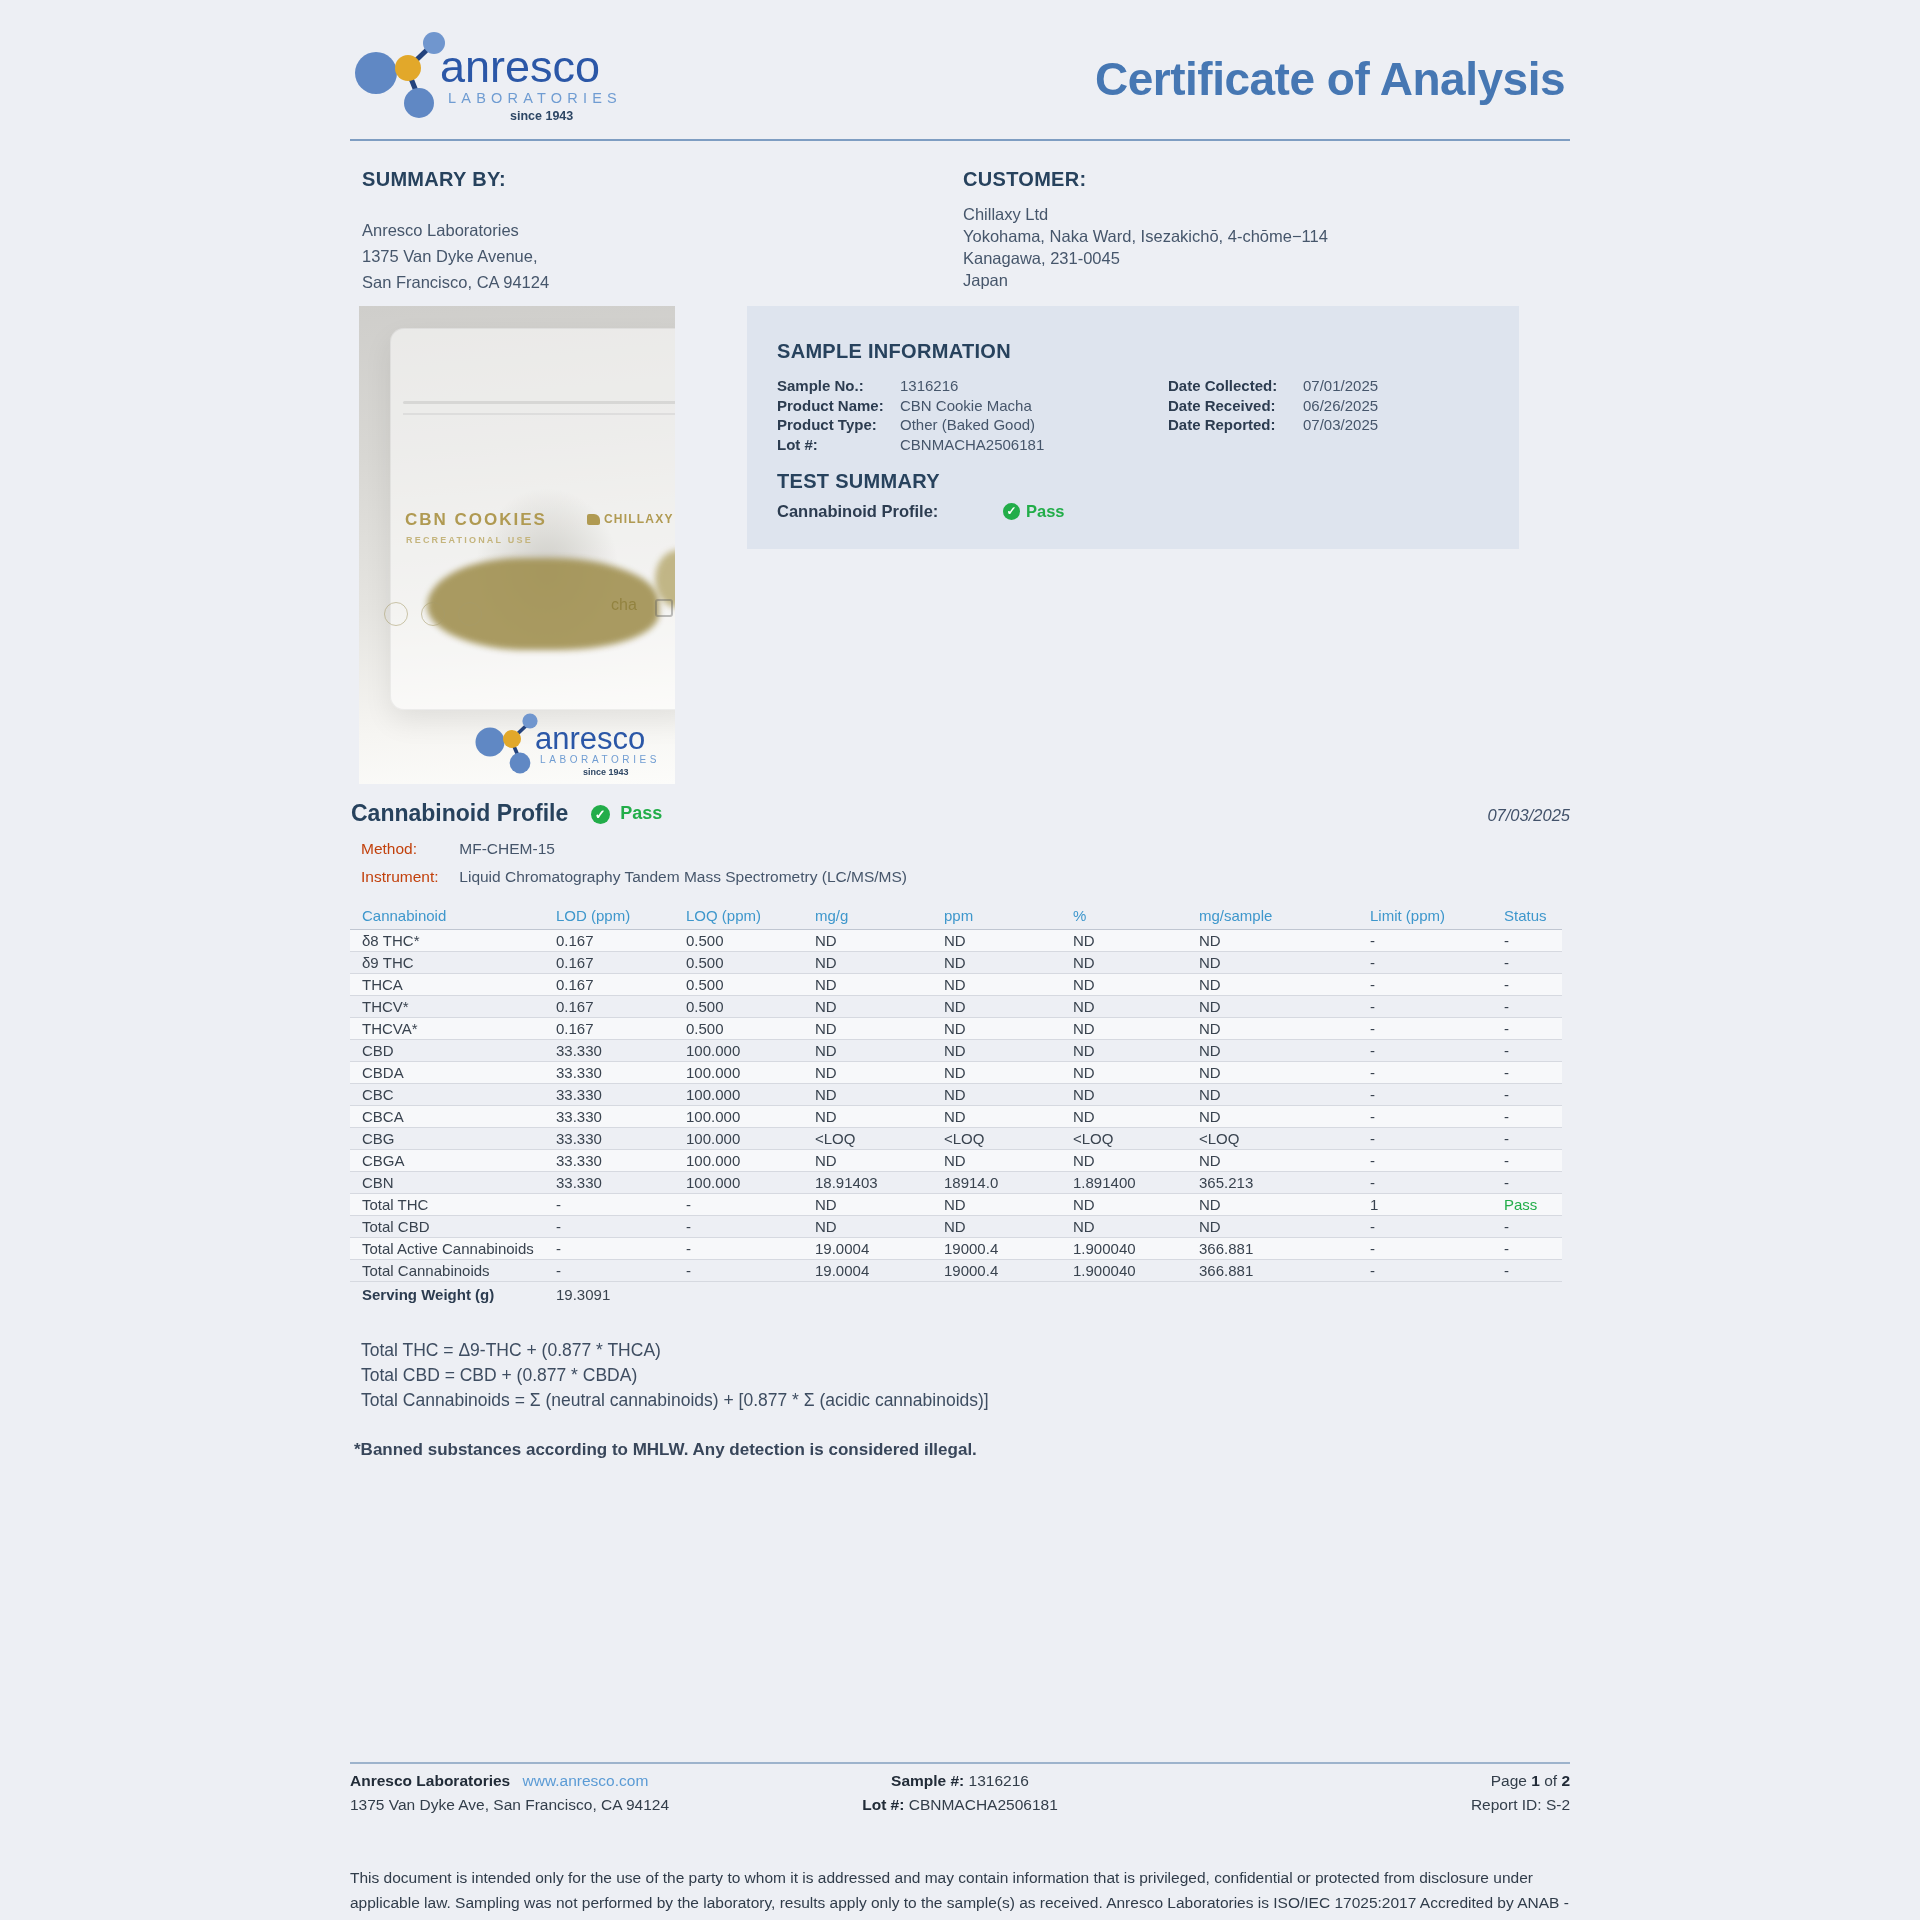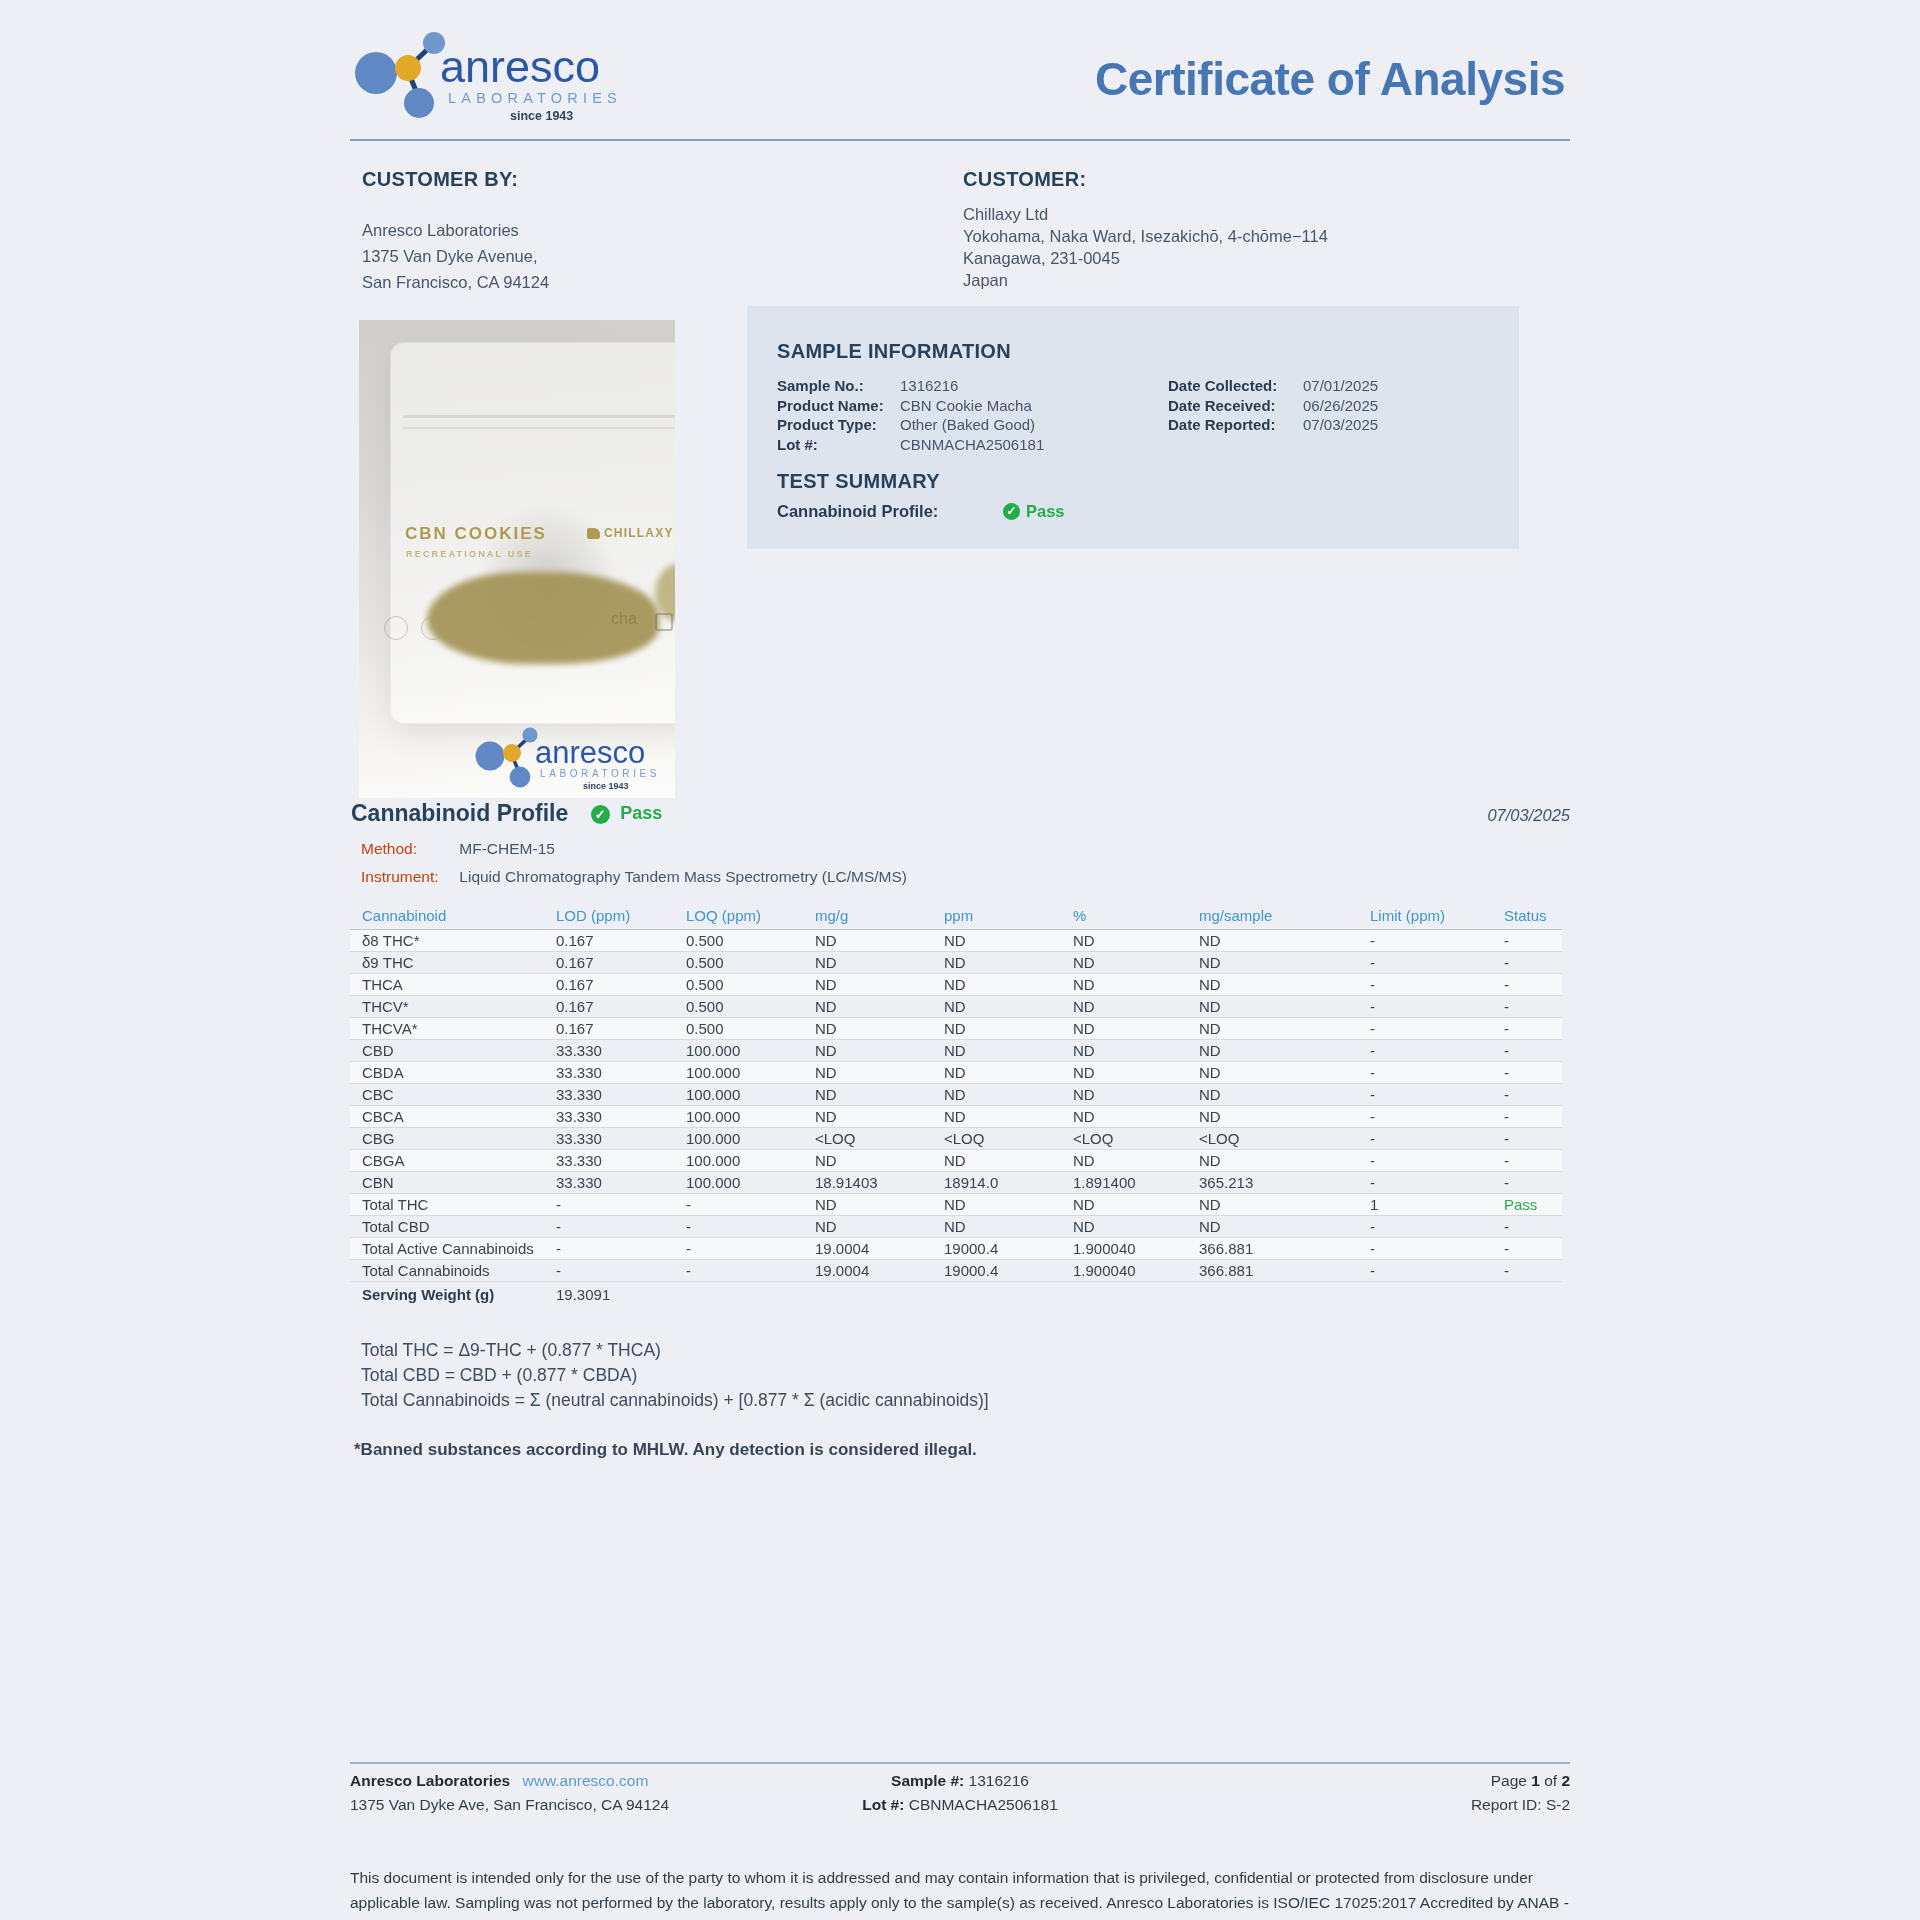--- a/index.html
+++ b/index.html
@@ -22,21 +22,21 @@
   .sec-heading { font-size:20px; font-weight:700; color:#27425d; letter-spacing:0.3px; }
   .analyzed-by { position:absolute; left:362px; top:168px; }
   .analyzed-by .addr-lines { margin-top:26px; }
   .customer     { position:absolute; left:963px; top:168px; }
   .customer .addr-lines { margin-top:12px; }
   .addr-lines div { font-size:16.5px; line-height:26px; color:#46566b; }
   .customer .addr-lines div { line-height:22px; }
 
   
   .photo {
-    position:absolute; left:359px; top:320px; width:316px; height:478px;
+    position:absolute; left:359px; top:306px; width:316px; height:478px;
     background:linear-gradient(175deg,#cfcecb 0%,#d8d7d3 30%,#e5e4e0 60%,#f6f5f2 85%,#fcfcfa 100%);
     overflow:hidden;
   }
   .bag {
     position:absolute; left:31px; top:22px; width:306px; height:382px;
     background:rgba(255,255,255,0.55); border:1px solid rgba(120,120,120,0.10);
     border-radius:14px; box-shadow:0 12px 28px rgba(0,0,0,0.08);
   }
   .bag .zip1 { position:absolute; left:12px; right:12px; top:72px; height:3px; background:rgba(140,140,140,0.22); border-radius:2px; }
   .bag .zip2 { position:absolute; left:12px; right:12px; top:84px; height:2px; background:rgba(140,140,140,0.15); }
@@ -154,21 +154,21 @@
       <circle cx="56" cy="38" r="13" fill="#e2a82a"></circle>
     </g>
     <text class="lg-word" x="88" y="52">anresco</text>
     <text class="lg-sub" x="96" y="73">LABORATORIES</text>
     <text class="lg-tag" x="158" y="90">since 1943</text>
   </svg>
   <div class="coa-title">Certificate of Analysis</div>
   <div class="header-rule"></div>
 
   <div class="analyzed-by">
-    <div class="sec-heading">CUSTOMER BY:</div>
+    <div class="sec-heading">SUMMARY BY:</div>
     <div class="addr-lines">
         <div>Anresco Laboratories</div>
         <div>1375 Van Dyke Avenue,</div>
         <div>San Francisco, CA 94124</div>
       </div>
   </div>
   <div class="customer">
     <div class="sec-heading">CUSTOMER:</div>
     <div class="addr-lines">
         <div>Chillaxy Ltd</div>

